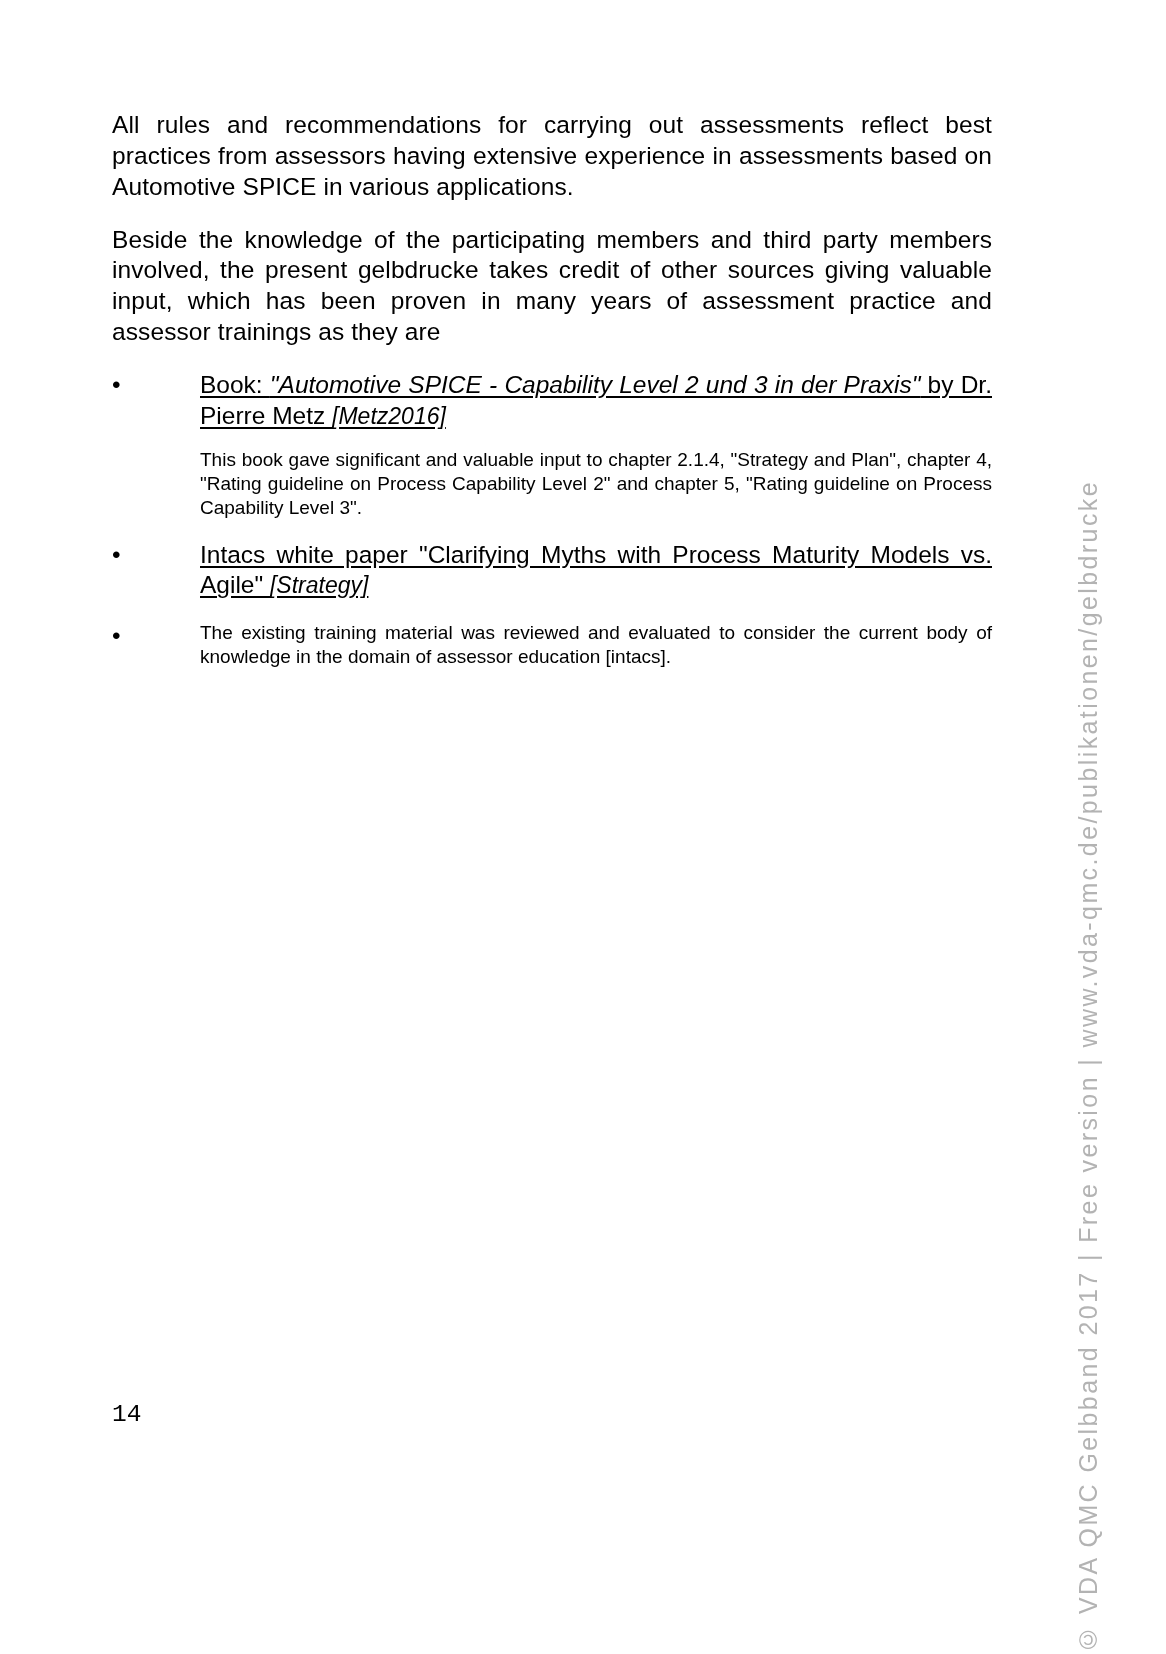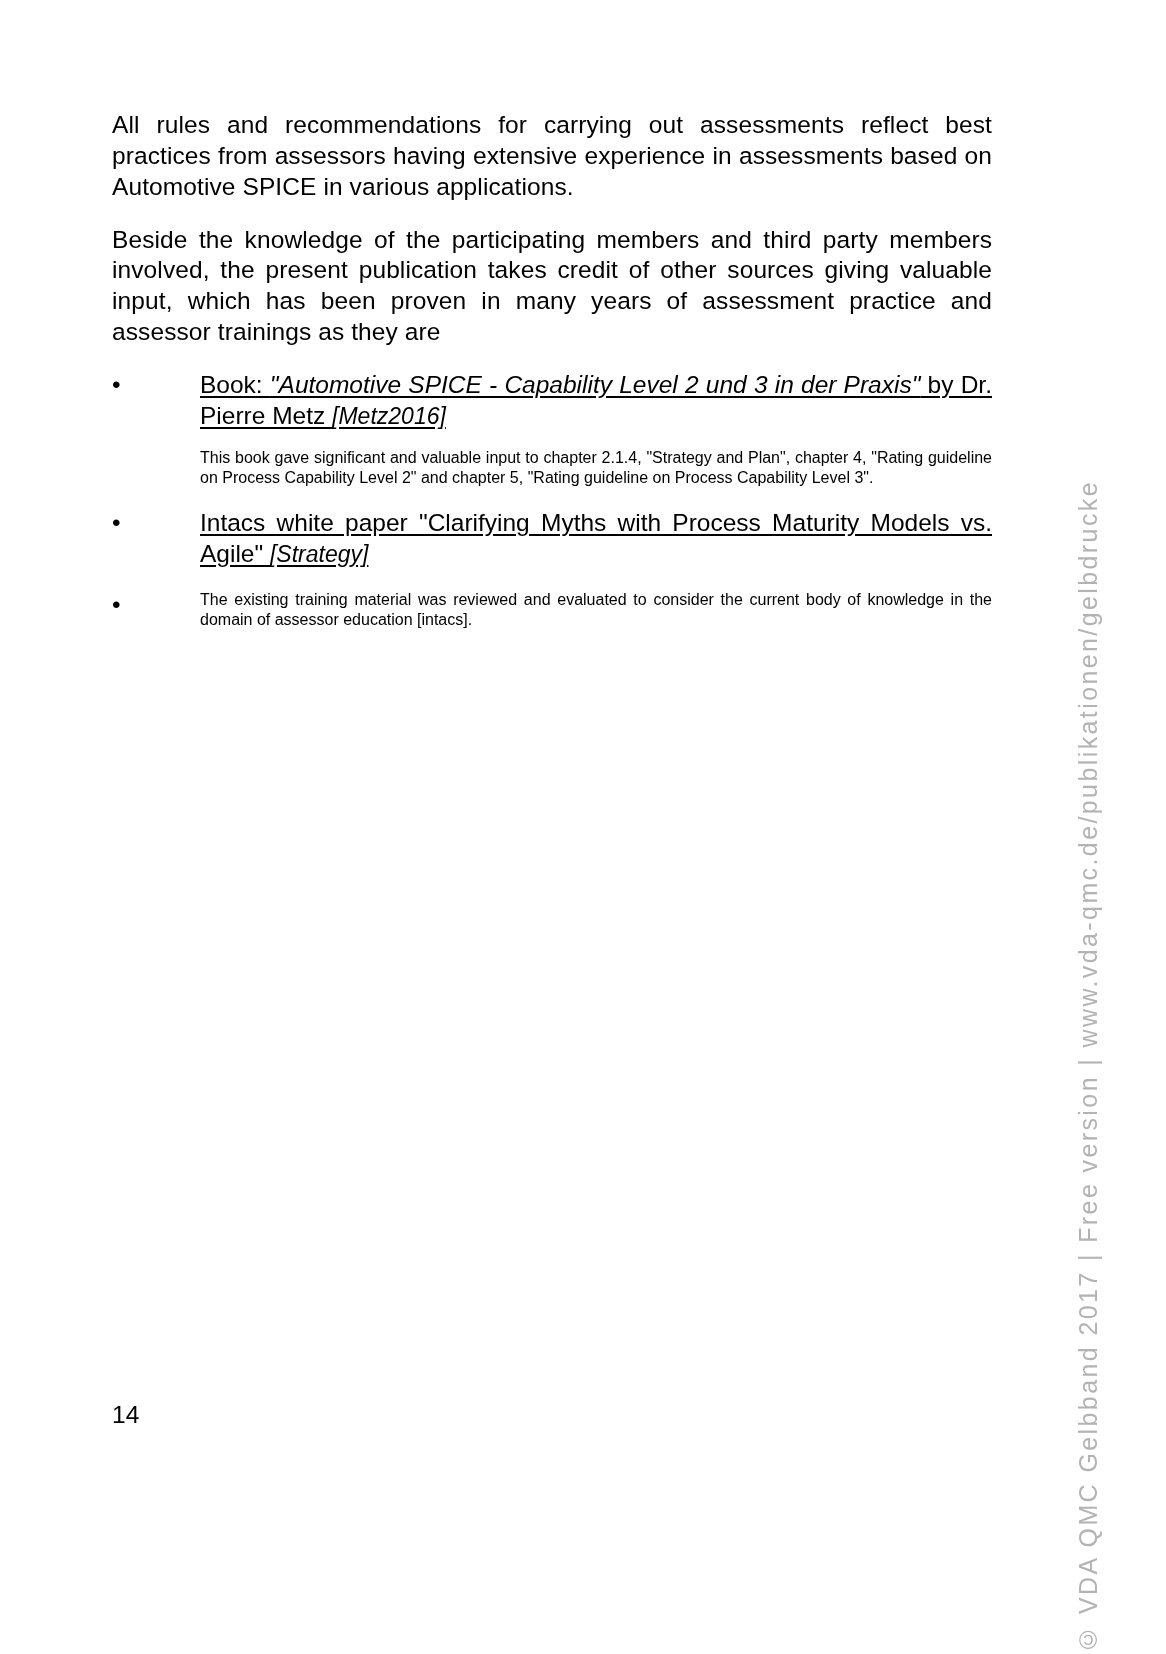--- a/index.html
+++ b/index.html
@@ -60,35 +60,36 @@
   }
   .bullet-head .ital {
     font-style: italic;
   }
   .ref-tag {
     font-style: italic;
     font-size: 23px;
   }
   .sub-par {
     margin-left: 88px;
-    font-size: 16px;
+    font-size: 19px;
     line-height: 1.26;
     text-align: justify;
     text-justify: inter-word;
     margin-bottom: 0;
     margin-top: 16px;
   }
   .sub-par .ital-plain {
   }
   .page-number {
     position: absolute;
     left: 112px;
     top: 1400px;
     font-size: 24.5px;
     line-height: 1.2;
+    font-family: Liberation Mono, monospace;
   }
   .sidebar {
     position: absolute;
     right: 48px;
     top: 0px;
     height: 1654px;
     width: 60px;
     display: flex;
     align-items: flex-end;
     justify-content: center;
@@ -105,21 +106,21 @@
 </style>
 </head>
 <body>
 
 <div class="page">
 
   <div class="content">
 
     <p class="body-par">All rules and recommendations for carrying out assessments reflect best practices from assessors having extensive experience in assessments based on Automotive SPICE in various applications.</p>
 
-    <p class="body-par">Beside the knowledge of the participating members and third party members involved, the present publication takes credit of other sources giving valuable input, which has been proven in many years of assessment practice and assessor trainings as they are</p>
+    <p class="body-par">Beside the knowledge of the participating members and third party members involved, the present gelbdrucke takes credit of other sources giving valuable input, which has been proven in many years of assessment practice and assessor trainings as they are</p>
 
     <div class="bullet-block">
       <div class="bullet-row">
         <span class="bullet-dot">•</span>
         <div class="bullet-head"><span>Book: </span><span class="ital">"Automotive SPICE - Capability Level 2 und 3 in der Praxis"</span><span> by Dr. Pierre Metz </span><span class="ref-tag">[Metz2016]</span></div>
       </div>
       <p class="sub-par">This book gave significant and valuable input to chapter 2.1.4, "Strategy and Plan", chapter 4, "Rating guideline on Process Capability Level 2" and chapter 5, "Rating guideline on Process Capability Level 3".</p>
     </div>
 
     <div class="bullet-block">

